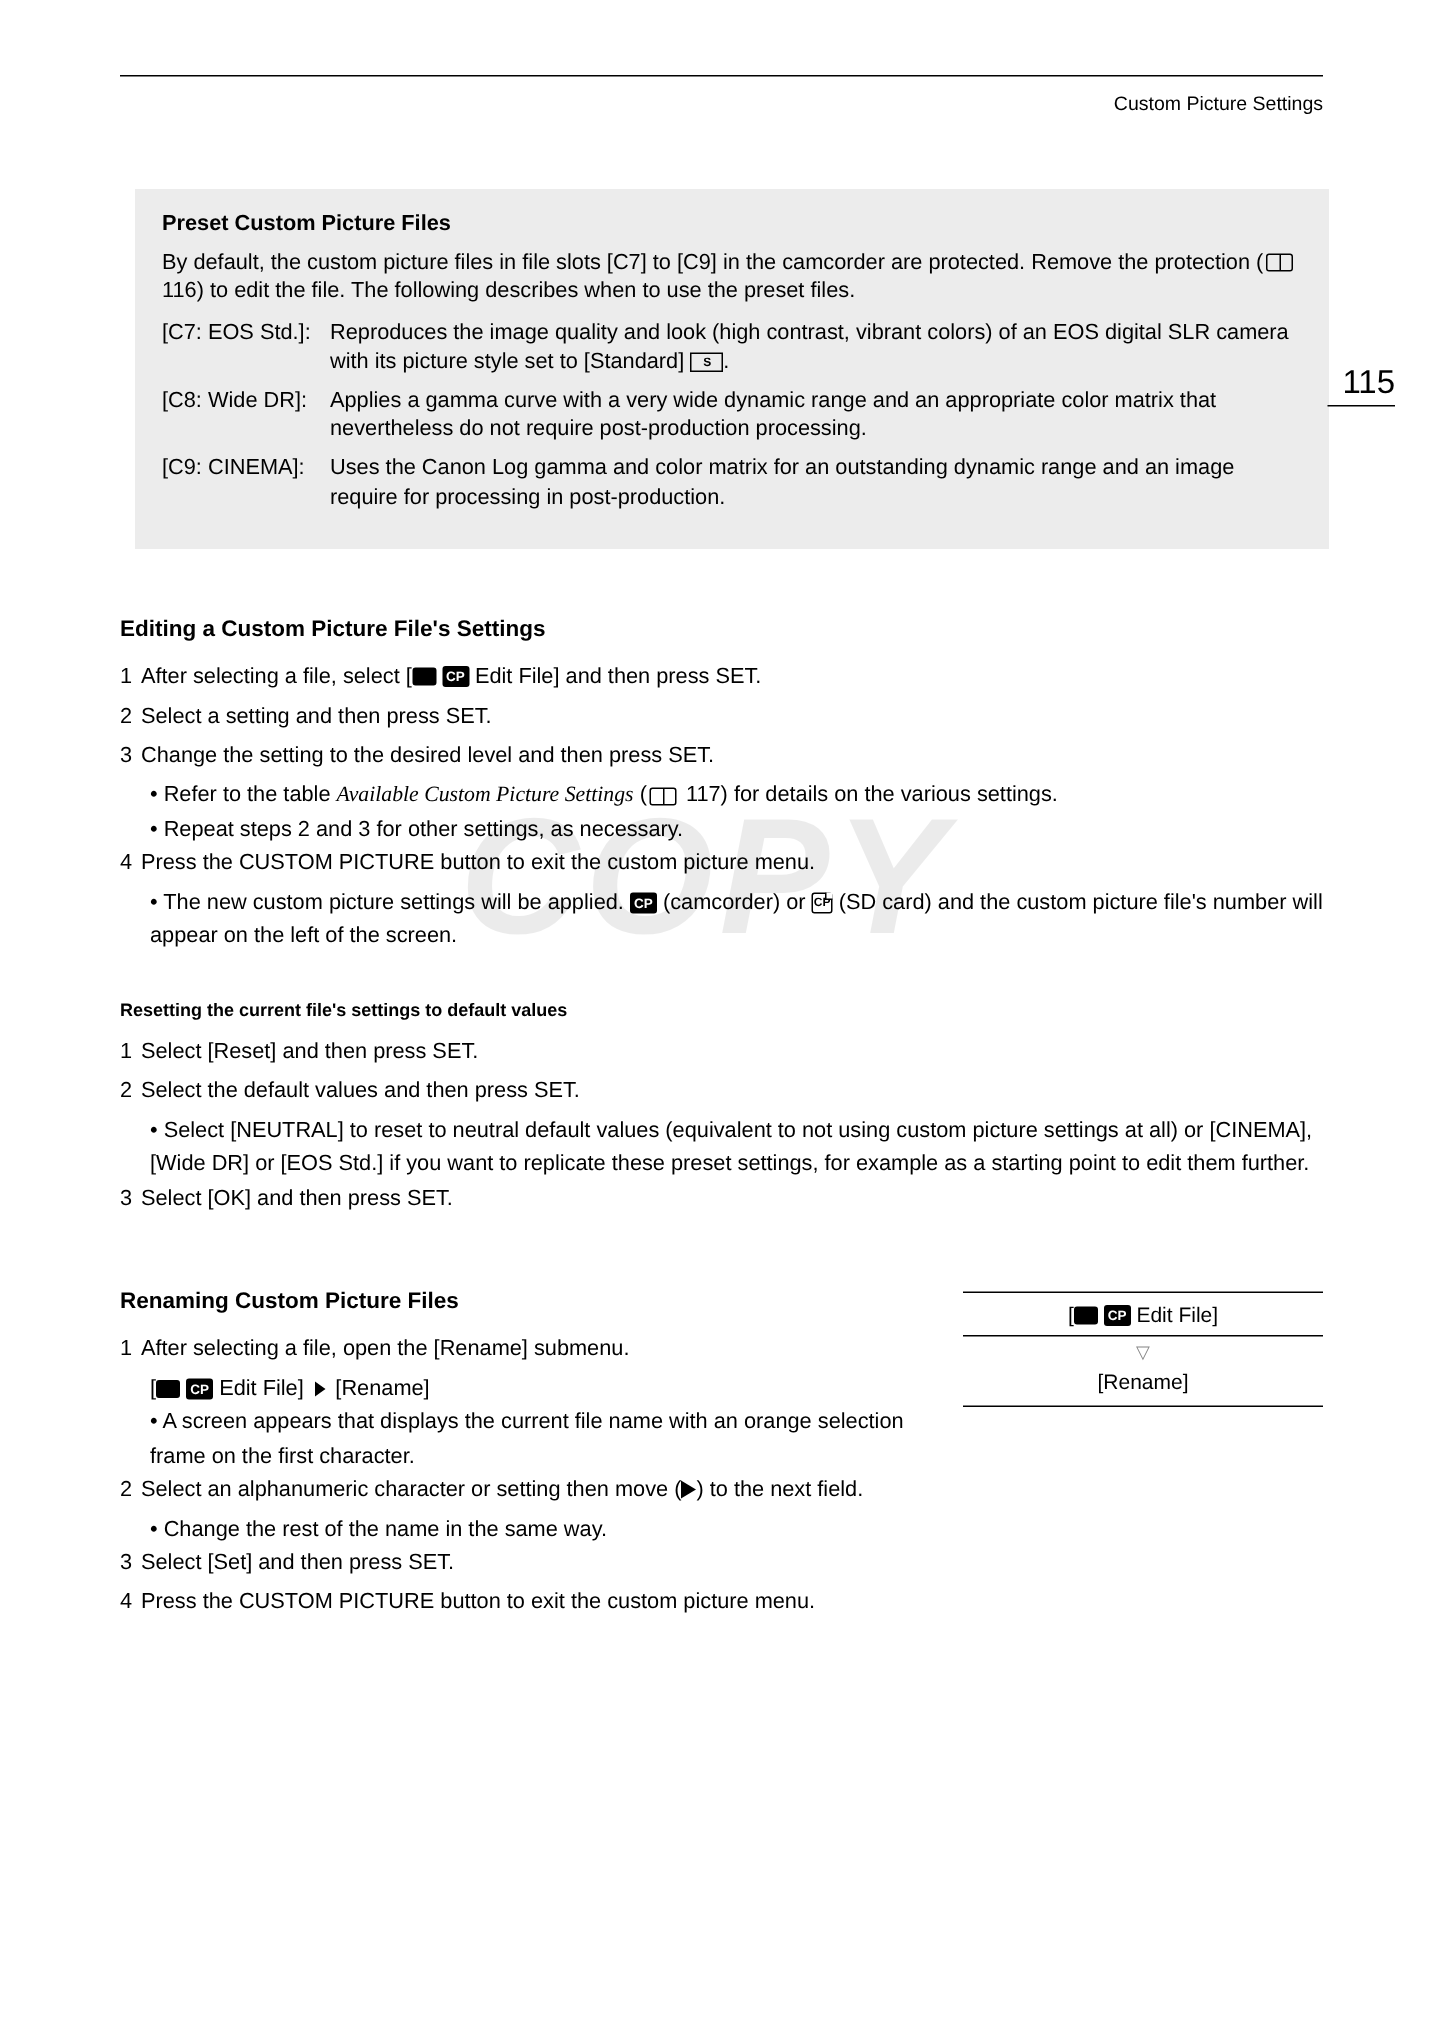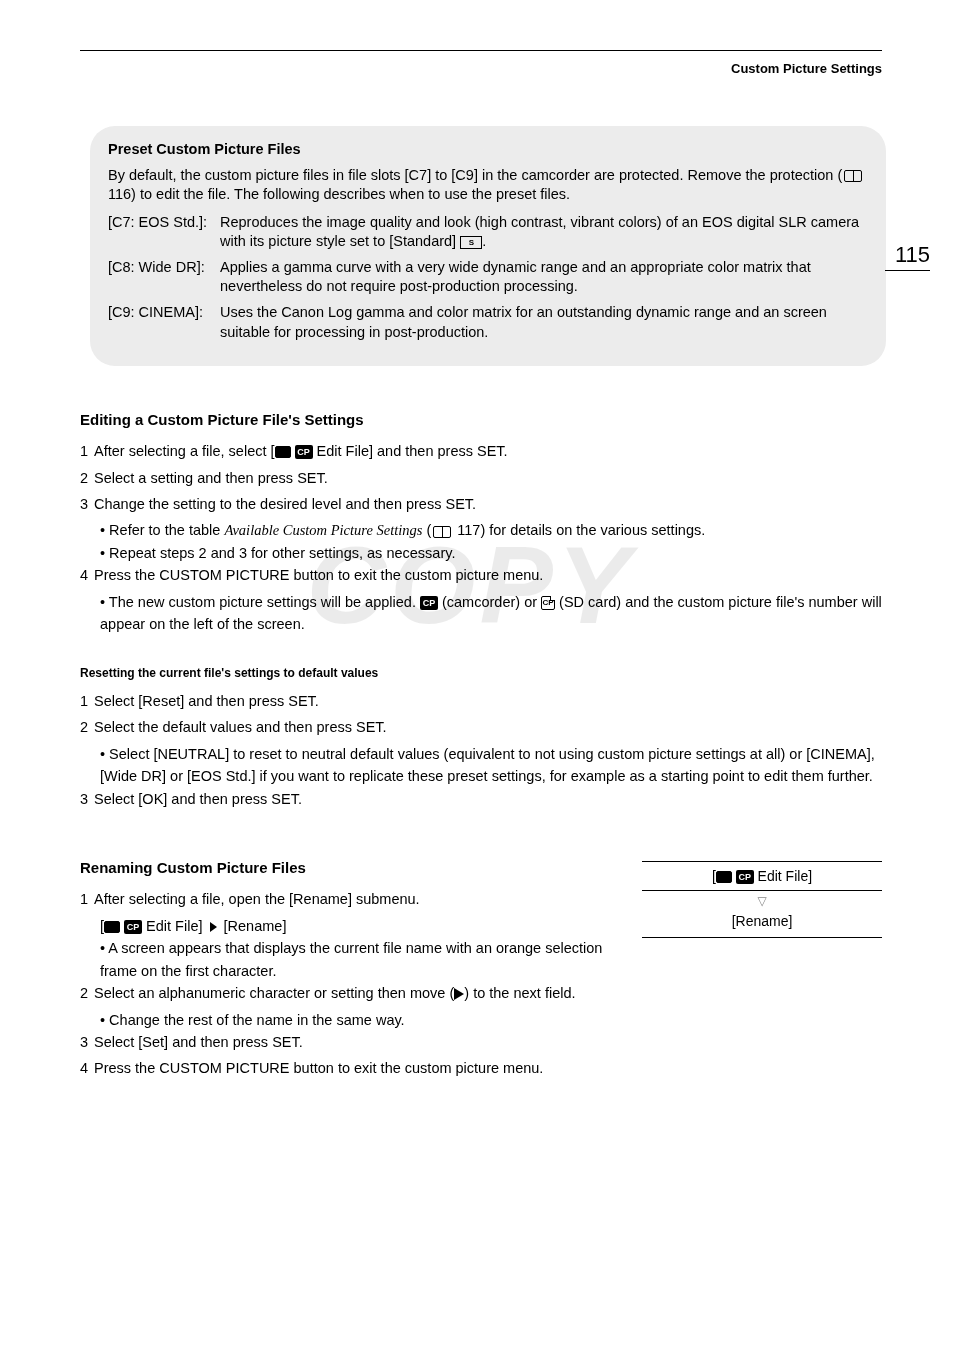--- a/index.html
+++ b/index.html
@@ -17,40 +17,38 @@
     position: relative;
   }
   .top-rule {
     border-top: 1px solid #000;
     margin-bottom: 10px;
   }
   .running-header {
     text-align: right;
     font-size: 13px;
     margin-bottom: 50px;
-    font-weight: bold;
   }
   .page-number {
     position: absolute;
     right: 24px;
     top: 225px;
     font-size: 22px;
     border-bottom: 1px solid #000;
     padding-bottom: 2px;
     padding-left: 10px;
     margin-top: 17px;
   }
   .gray-box {
     background: #ececec;
     padding: 14px 18px 18px 18px;
     margin-bottom: 45px;
     margin-left: 10px;
     margin-right: -4px;
     line-height: 1.35;
-    border-radius: 25px;
   }
   .gray-box h4 {
     font-size: 14.5px;
     font-weight: bold;
     margin-bottom: 6px;
   }
   .gray-box p.intro {
     margin-bottom: 8px;
   }
   .preset-row {
@@ -220,21 +218,21 @@
     <div class="preset-row">
       <div class="preset-label">[C7: EOS Std.]:</div>
       <div class="preset-desc"><span>Reproduces the image quality and look (high contrast, vibrant colors) of an EOS digital SLR camera with its picture style set to [Standard] </span><span class="std-icon">S</span><span>.</span></div>
     </div>
     <div class="preset-row">
       <div class="preset-label">[C8: Wide DR]:</div>
       <div class="preset-desc">Applies a gamma curve with a very wide dynamic range and an appropriate color matrix that nevertheless do not require post-production processing.</div>
     </div>
     <div class="preset-row">
       <div class="preset-label">[C9: CINEMA]:</div>
-      <div class="preset-desc">Uses the Canon Log gamma and color matrix for an outstanding dynamic range and an screen suitable for processing in post-production.</div>
+      <div class="preset-desc">Uses the Canon Log gamma and color matrix for an outstanding dynamic range and an image require for processing in post-production.</div>
     </div>
   </div>
 
   <h2 class="section-title">Editing a Custom Picture File's Settings</h2>
   <div class="steps">
     <div class="step-row"><span class="step-num">1</span><span>After selecting a file, select [</span><span class="camera-icon"></span> <span class="cp-icon">CP</span><span> Edit File] and then press SET.</span></div>
     <div class="step-row"><span class="step-num">2</span><span>Select a setting and then press SET.</span></div>
     <div class="step-row"><span class="step-num">3</span><span>Change the setting to the desired level and then press SET.</span></div>
     <div class="sub-bullet"><span>Refer to the table </span><span class="italic">Available Custom Picture Settings</span><span> (</span><span class="book-icon"></span><span> 117) for details on the various settings.</span></div>
     <div class="sub-bullet">Repeat steps 2 and 3 for other settings, as necessary.</div>

